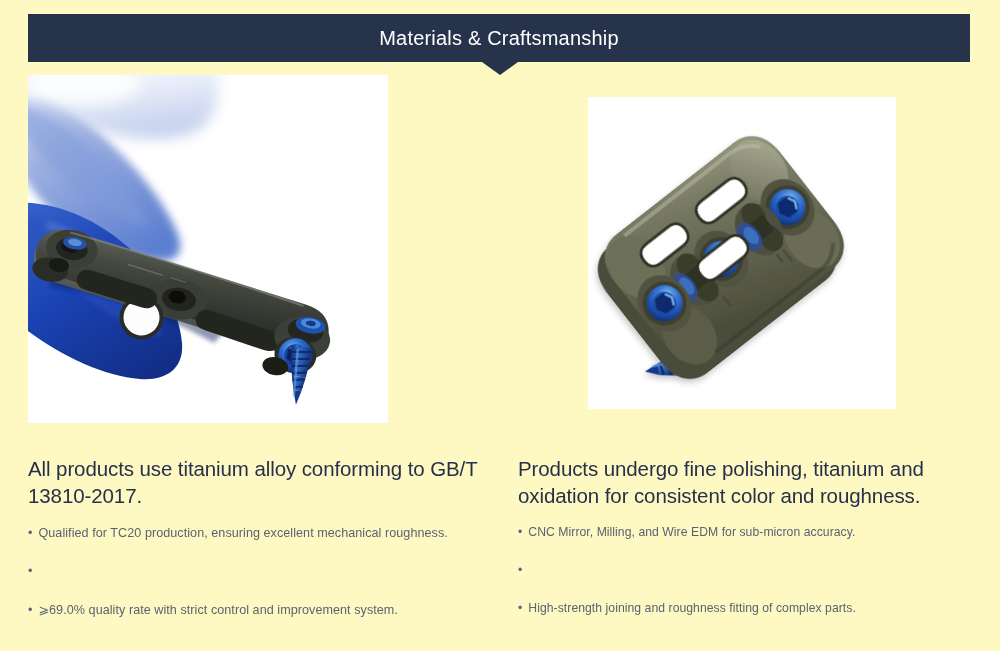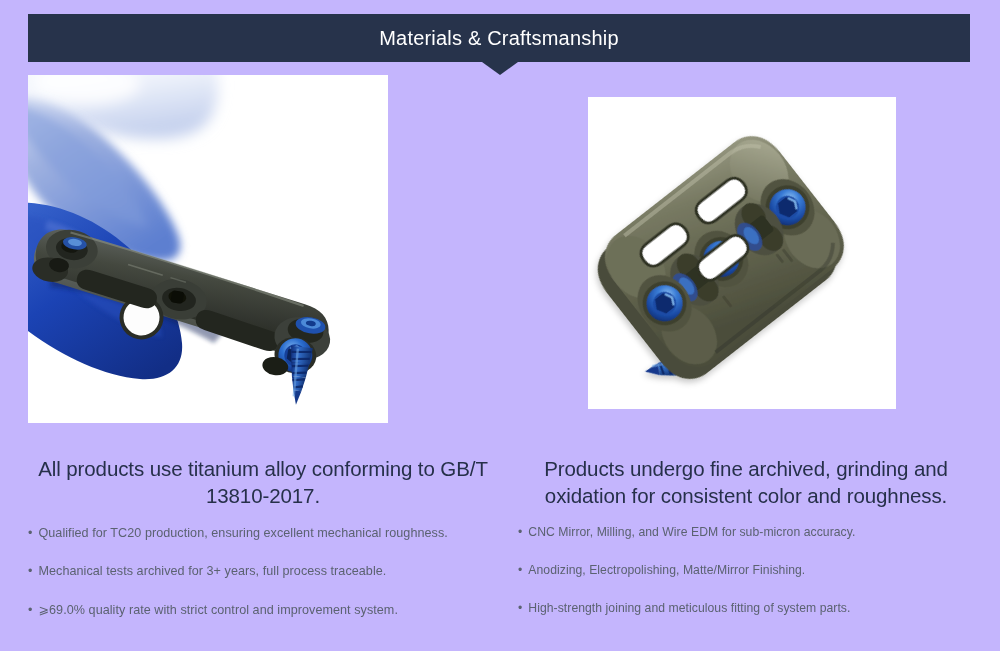--- a/index.html
+++ b/index.html
@@ -9,23 +9,22 @@
     background: #ffffff;
   }
   body {
     font-family: "Liberation Sans", sans-serif;
     -webkit-font-smoothing: antialiased;
   }
   #page {
     position: relative;
     width: 1000px;
     height: 651px;
-    background: #c4b5fd;
+    background: #fef9c3;
     overflow: hidden;
-    text-align: center;
   }
 
   
   .banner {
     position: absolute;
     left: 28px;
     top: 14px;
     width: 942px;
     height: 48px;
     background: #27334B;
@@ -450,41 +449,39 @@
 
     <div class="col col-left">
       <h2 class="col-heading">All products use titanium alloy conforming to GB/T 13810-2017.</h2>
       <ul class="bullets">
         <li class="bullet">
           <span class="bullet-dot">•</span>
           <span>Qualified for TC20 production, ensuring excellent mechanical roughness.</span>
         </li>
         <li class="bullet">
           <span class="bullet-dot">•</span>
-          <span>Mechanical tests archived for 3+ years, full process traceable.</span>
         </li>
         <li class="bullet">
           <span class="bullet-dot">•</span>
           <span>⩾69.0% quality rate with strict control and improvement system.</span>
         </li>
       </ul>
     </div>
 
     <div class="col col-right">
-      <h2 class="col-heading">Products undergo fine archived, grinding and oxidation for consistent color and roughness.</h2>
+      <h2 class="col-heading">Products undergo fine polishing, titanium and oxidation for consistent color and roughness.</h2>
       <ul class="bullets">
         <li class="bullet">
           <span class="bullet-dot">•</span>
           <span>CNC Mirror, Milling, and Wire EDM for sub-micron accuracy.</span>
         </li>
         <li class="bullet">
           <span class="bullet-dot">•</span>
-          <span>Anodizing, Electropolishing, Matte/Mirror Finishing.</span>
-        </li>
-        <li class="bullet">
-          <span class="bullet-dot">•</span>
-          <span>High-strength joining and meticulous fitting of system parts.</span>
+        </li>
+        <li class="bullet">
+          <span class="bullet-dot">•</span>
+          <span>High-strength joining and roughness fitting of complex parts.</span>
         </li>
       </ul>
     </div>
   </div>
 
 </div>
 
 </body></html>

